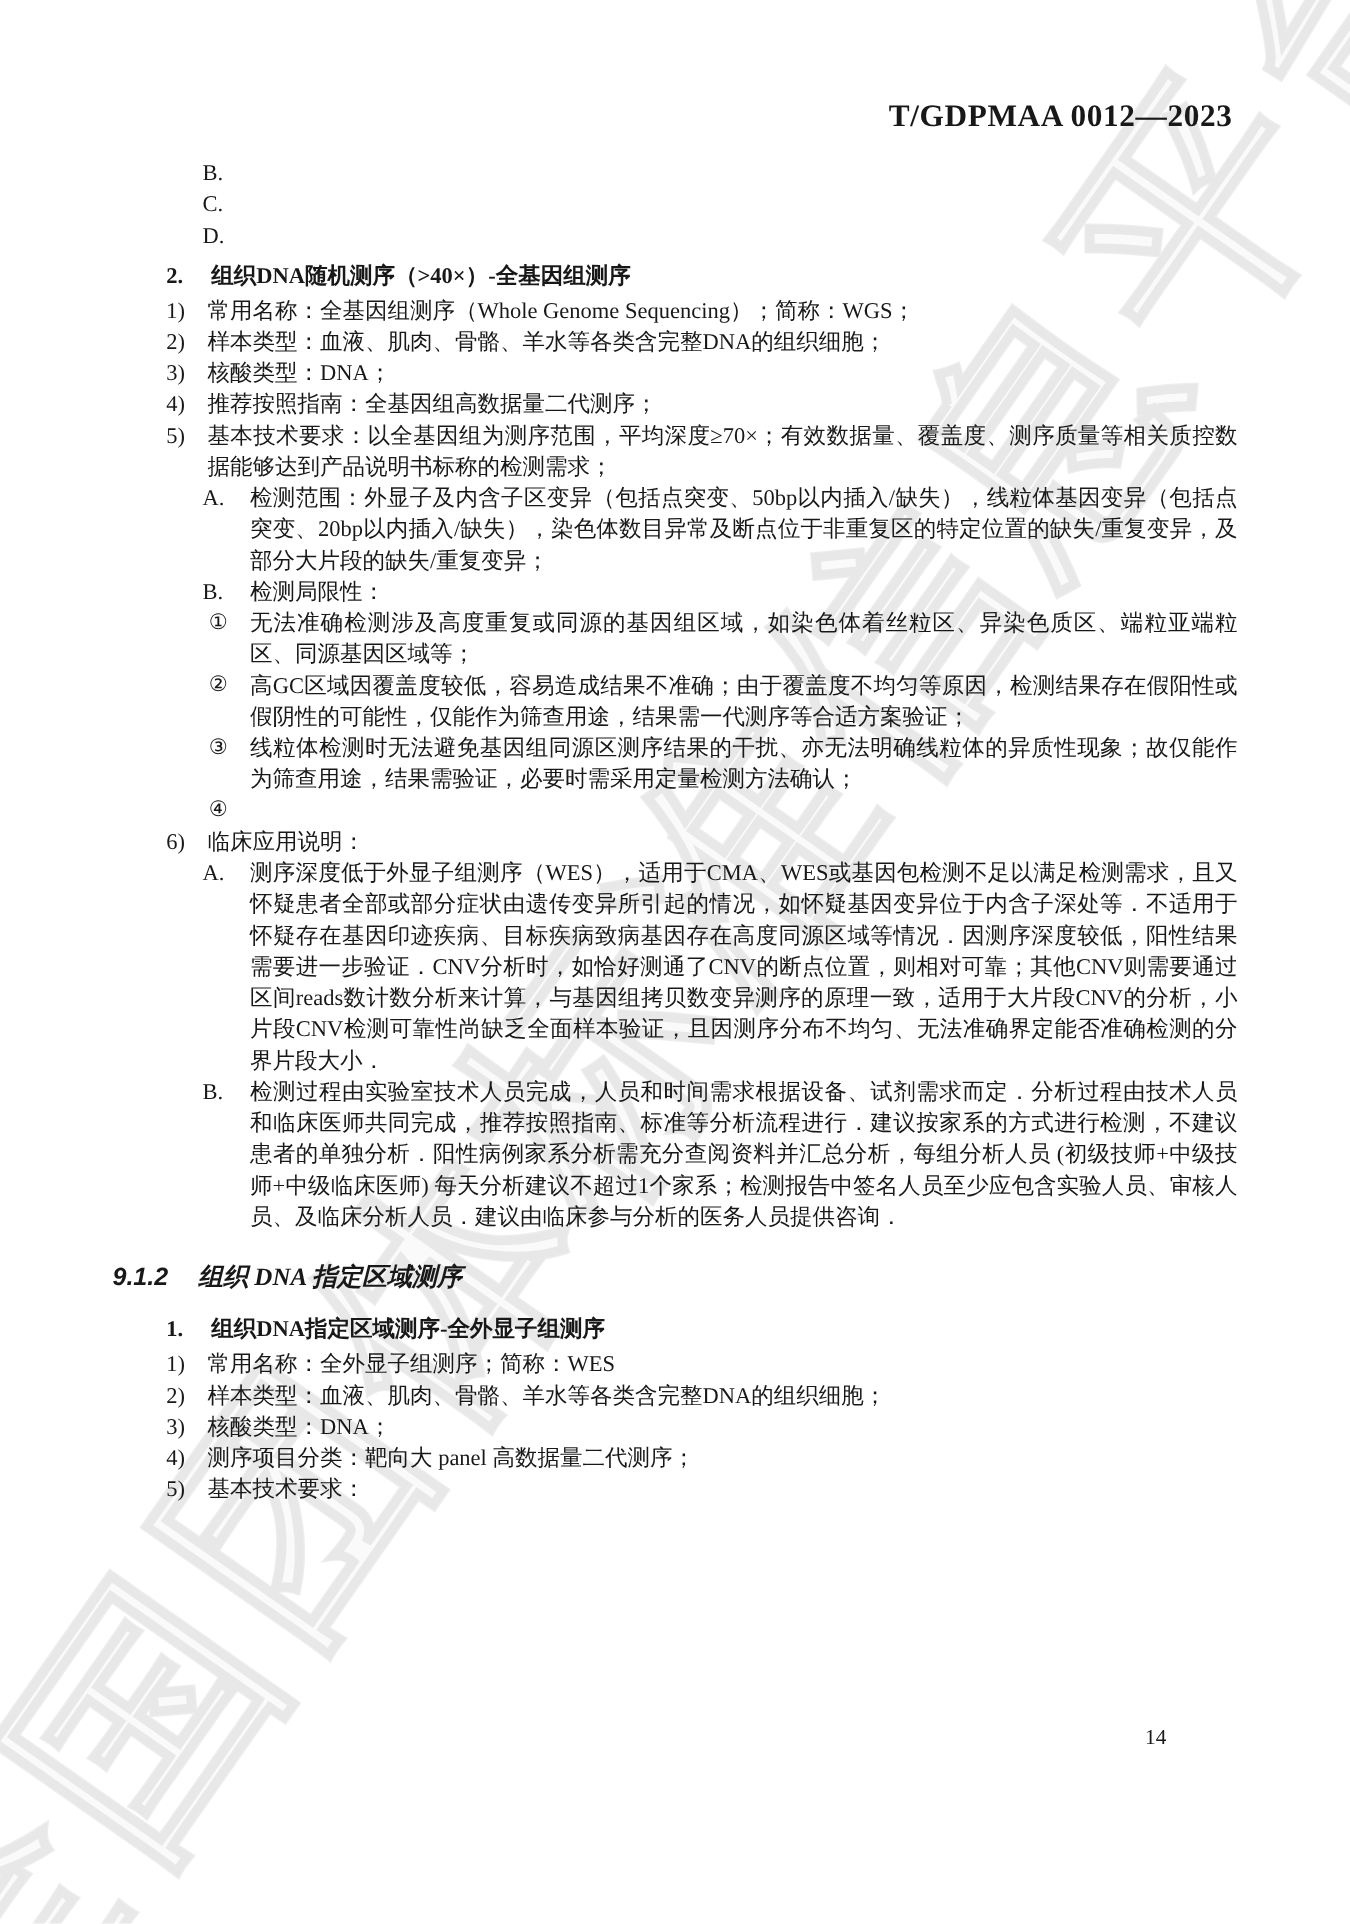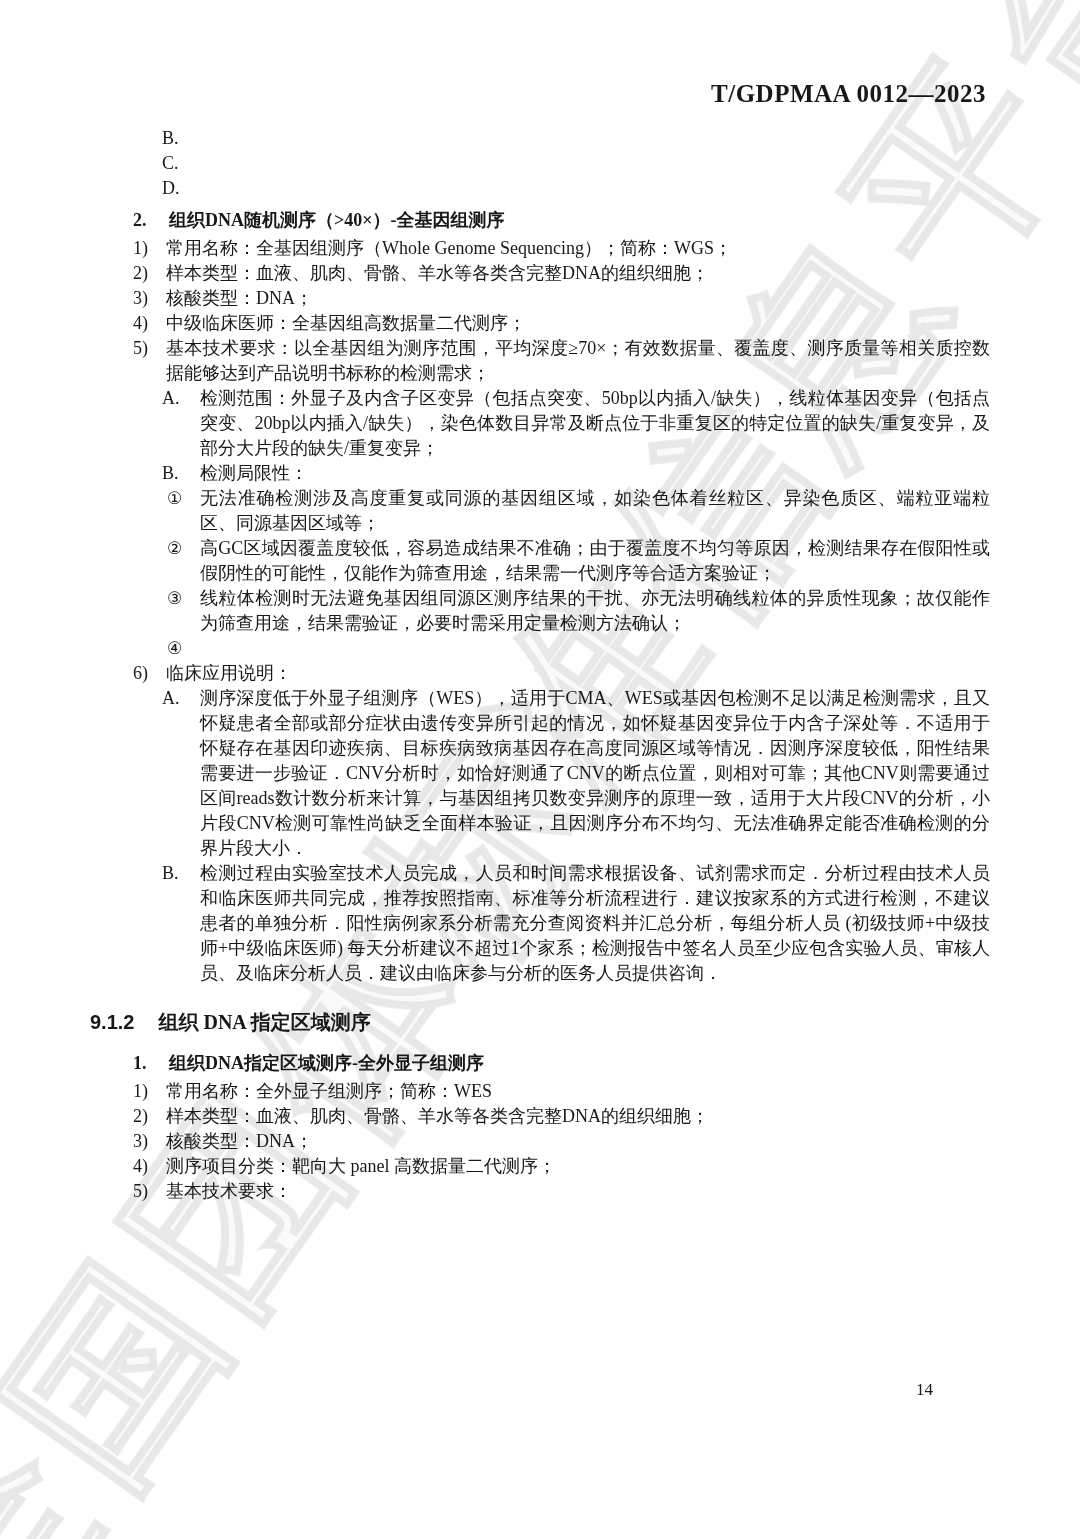--- a/index.html
+++ b/index.html
@@ -47,20 +47,21 @@
   .lv-num .m { width:33px; }
   .lv-circ { padding-left:77px; }
   .lv-circ .m { width:33px; font-family:"DejaVu Sans",sans-serif; font-size:17px; }
   .h2 { padding-left:43px; font-weight:bold; margin:7px 0 3px 0; }
   .h2 .m { width:36px; }
   .h-section {
     display:flex;
     font-weight:bold;
     font-size:20px;
     margin:24px 0 16px 0;
+    font-style:italic;
   }
   .h-section .m {
     font-family:"Liberation Sans","DejaVu Sans",sans-serif;
     margin-right:24px;
   }
   .pageno {
     position:absolute;
     left:916px; top:1380px;
     font-size:17px;
   }
@@ -98,21 +99,21 @@
     <div class="it lv-num">
       <span class="m">2)</span>
       <div class="t">样本类型：血液、肌肉、骨骼、羊水等各类含完整DNA的组织细胞；</div>
     </div>
     <div class="it lv-num">
       <span class="m">3)</span>
       <div class="t">核酸类型：DNA；</div>
     </div>
     <div class="it lv-num">
       <span class="m">4)</span>
-      <div class="t">中级临床医师：全基因组高数据量二代测序；</div>
+      <div class="t">推荐按照指南：全基因组高数据量二代测序；</div>
     </div>
     <div class="it lv-num">
       <span class="m">5)</span>
       <div class="t">基本技术要求：以全基因组为测序范围，平均深度≥70×；有效数据量、覆盖度、测序质量等相关质控数据能够达到产品说明书标称的检测需求；</div>
     </div>
     <div class="it lv-letter">
       <span class="m">A.</span>
       <div class="t">检测范围：外显子及内含子区变异（包括点突变、50bp以内插入/缺失），线粒体基因变异（包括点突变、20bp以内插入/缺失），染色体数目异常及断点位于非重复区的特定位置的缺失/重复变异，及部分大片段的缺失/重复变异；</div>
     </div>
     <div class="it lv-letter">

